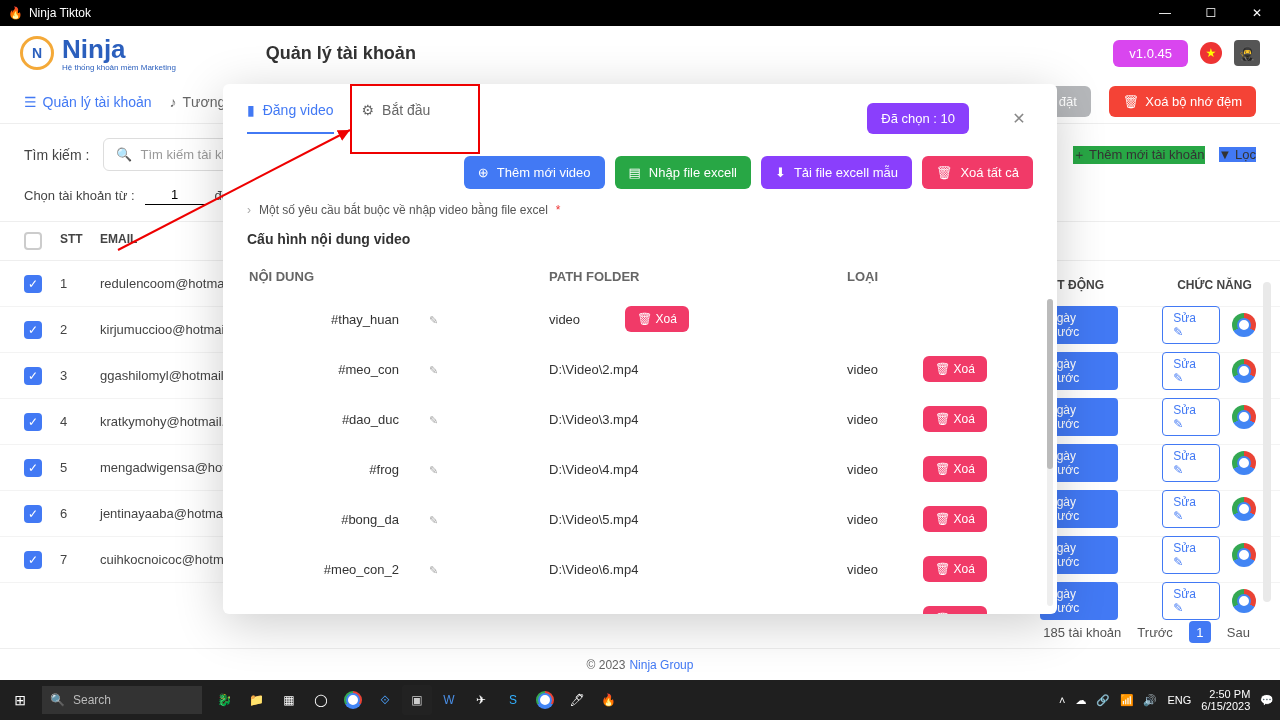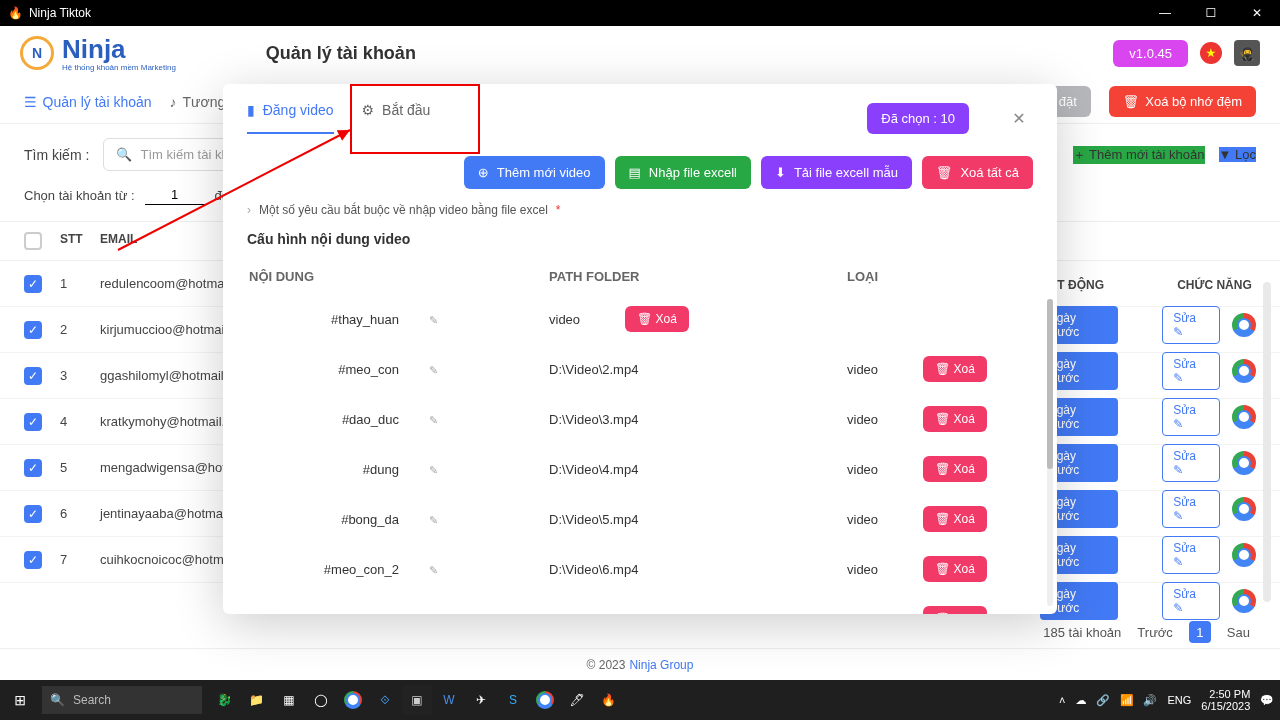--- a/index.html
+++ b/index.html
@@ -342,21 +342,21 @@
    </div>
           <div class="mrow">
      <div class="mcol nd"><span class="txt">#dao_duc</span><span class="edit-ic">✎</span></div>
      <div class="mcol pf">D:\Video\3.mp4</div>
      <div class="mcol ty">video</div>
      <div class="mcol act">
               <div class="del">🗑 Xoá</div>
             </div>
    </div>
           <div class="mrow">
-     <div class="mcol nd"><span class="txt">#dung</span><span class="edit-ic">✎</span></div>
+     <div class="mcol nd"><span class="txt">#frog</span><span class="edit-ic">✎</span></div>
      <div class="mcol pf">D:\Video\4.mp4</div>
      <div class="mcol ty">video</div>
      <div class="mcol act">
               <div class="del">🗑 Xoá</div>
             </div>
    </div>
           <div class="mrow">
      <div class="mcol nd"><span class="txt">#bong_da</span><span class="edit-ic">✎</span></div>
      <div class="mcol pf">D:\Video\5.mp4</div>
      <div class="mcol ty">video</div>

